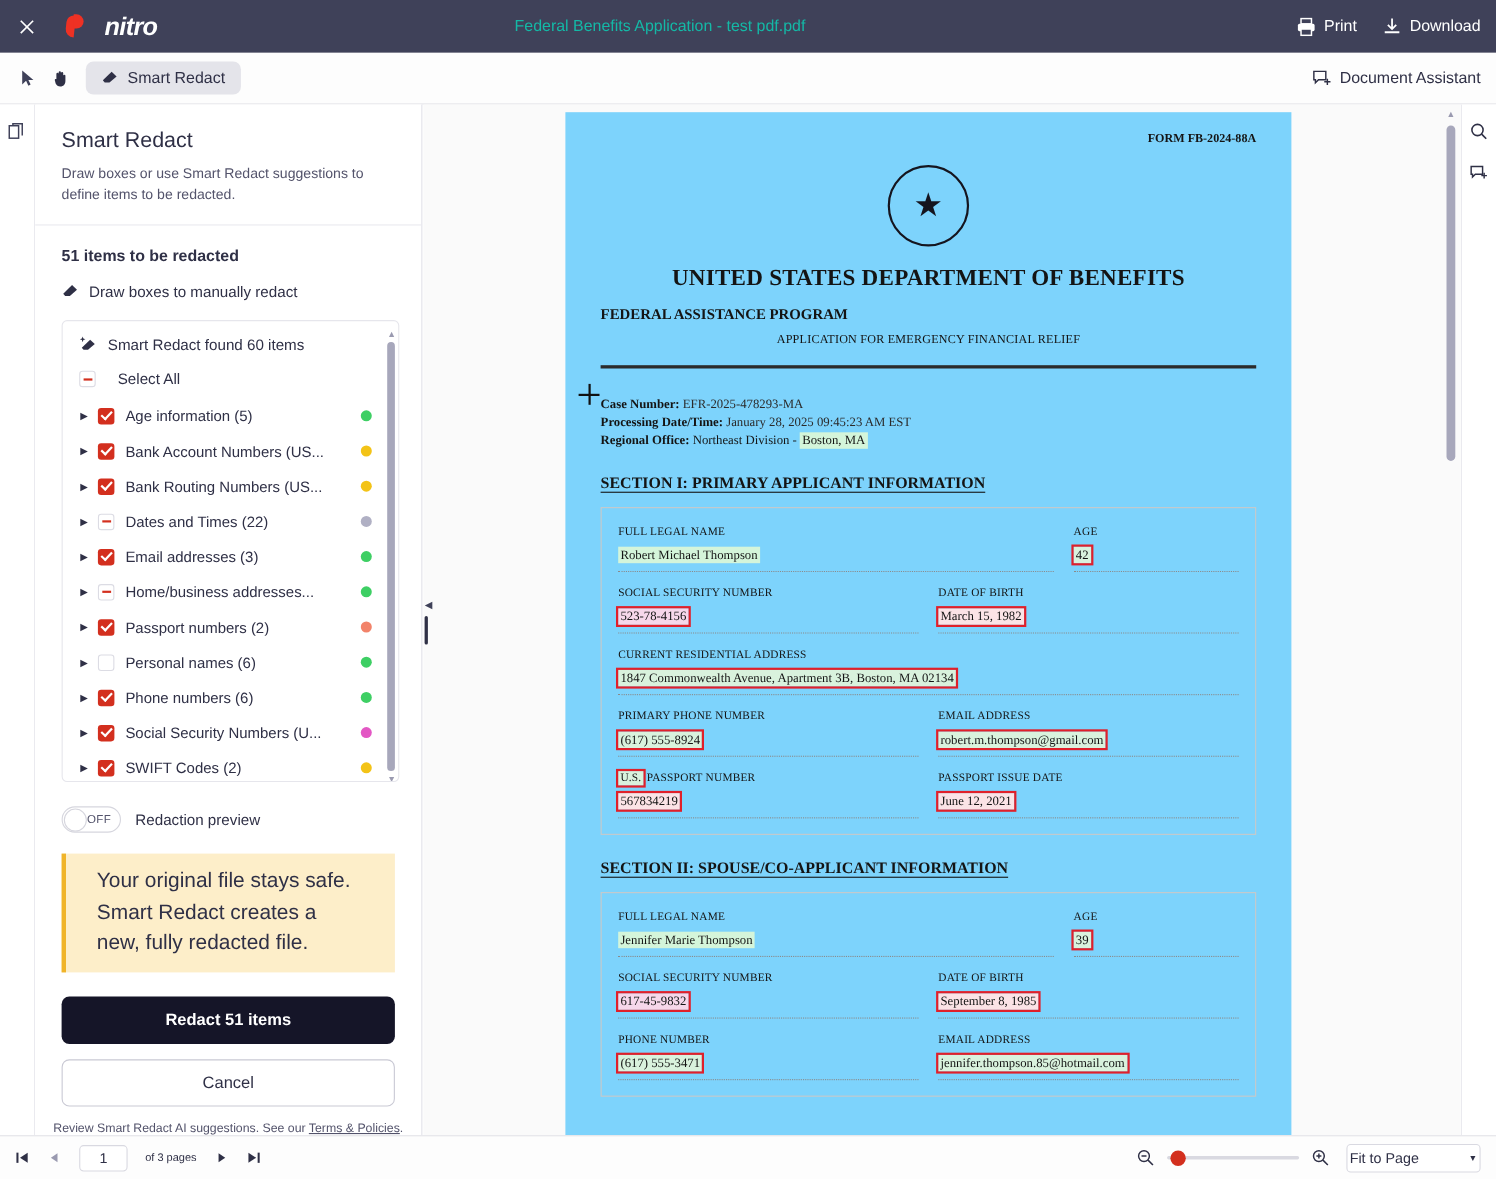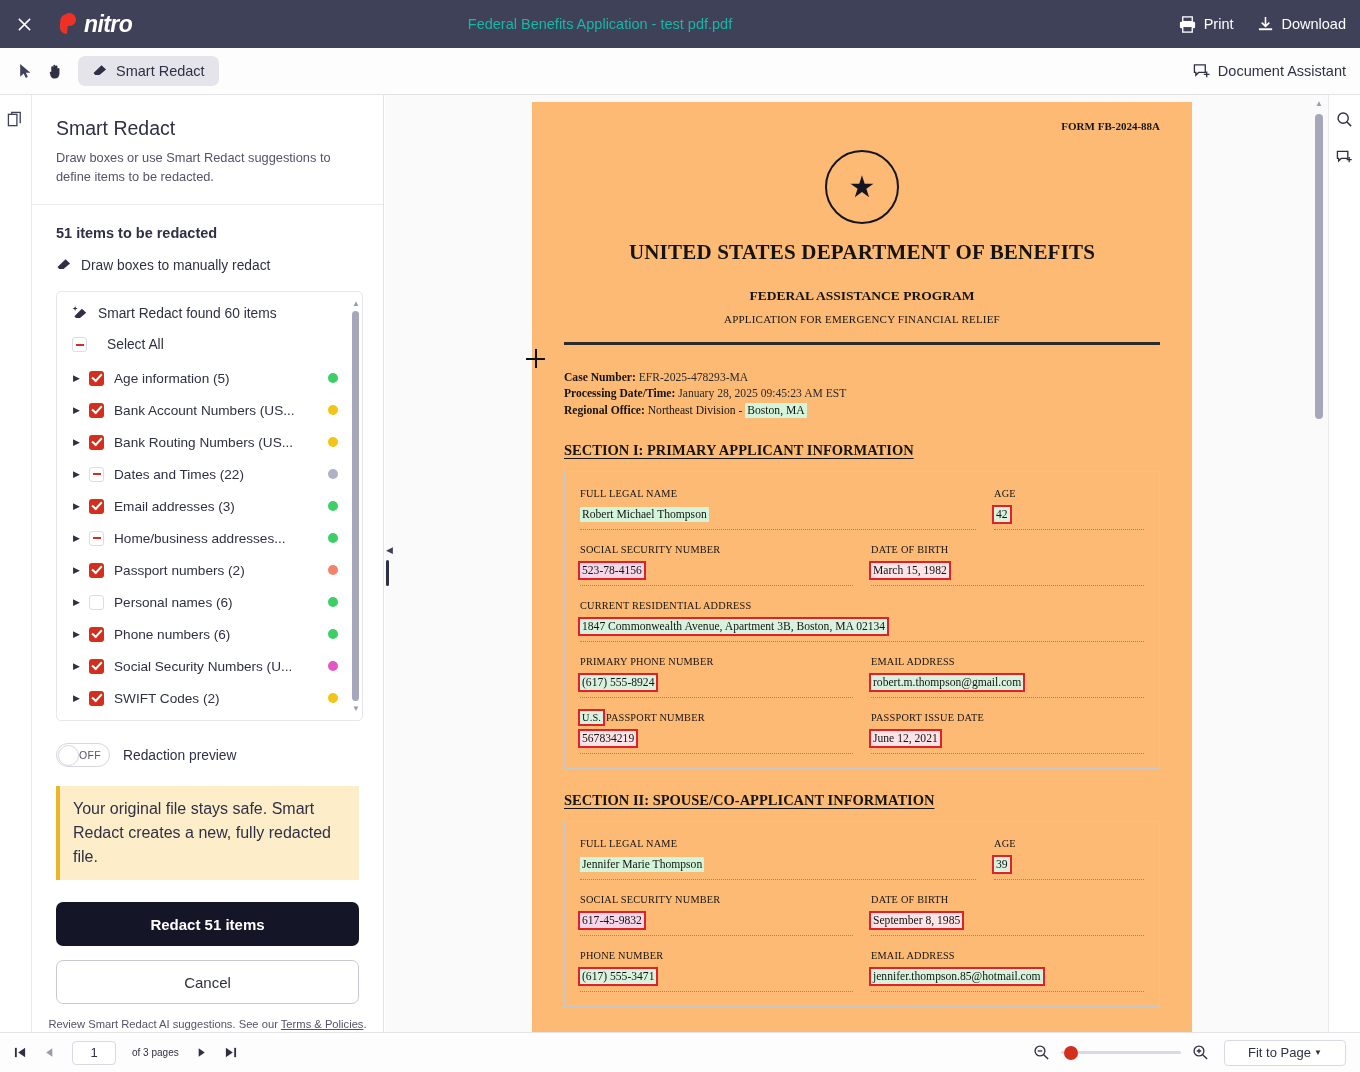--- a/index.html
+++ b/index.html
@@ -14,21 +14,21 @@
   
   .titlebar {
     position: absolute; top: 0; left: 0; width: 1360px; height: 48px;
     background: #3f4159; display: flex; align-items: center;
   }
   .tb-close {
     width: 48px; height: 48px; display: flex; align-items: center;
     justify-content: center; color: #fff; cursor: pointer;
   }
   .tb-close svg { width: 15px; height: 15px; }
-  .tb-logo { display: flex; align-items: center; gap: 5px; margin-left: 12px; }
+  .tb-logo { display: flex; align-items: center; gap: 16px; margin-left: 12px; }
   .tb-logo .mark { width: 19px; height: 22px; position: relative; }
   .tb-logo .mark .p1 {
     position: absolute; left: 0; top: 1px; width: 8px; height: 20px;
     background: #ee3124; border-radius: 6px 0 0 8px;
     transform: skewX(-6deg);
   }
   .tb-logo .mark .p2 {
     position: absolute; left: 7px; top: 0px; width: 9px; height: 13px;
     background: #ee3124; border-radius: 0 8px 8px 0;
   }
@@ -169,21 +169,21 @@
   }
   .toggle .knob {
     position: absolute; left: 1px; top: 1px; width: 21px; height: 21px;
     border-radius: 50%; background: #fff; border: 1px solid #d6d6de;
   }
   .toggle .txt { font-size: 10.5px; color: #53536b; padding-right: 8px; letter-spacing: .3px; }
   .sb-toggle-label { font-size: 13.8px; color: #2f3046; }
 
   .sb-note {
     margin: 19px 24px 0 24px; background: #fdeec9; border-left: 4px solid #f0b429;
-    padding: 11px 13px; font-size: 16px; color: #2f3046; line-height: 1.5;
+    padding: 11px 28px; font-size: 19px; color: #2f3046; line-height: 1.5;
   }
   .sb-primary {
     margin: 22px 24px 0 24px; height: 44px; background: #151528; color: #fff;
     border: none; border-radius: 7px; font-size: 15px; font-weight: bold;
     cursor: pointer; font-family: inherit;
   }
   .sb-secondary {
     margin: 14px 24px 0 24px; height: 44px; background: #fff; color: #2f3046;
     border: 1px solid #c9c9d4; border-radius: 7px; font-size: 15px;
     cursor: pointer; font-family: inherit;
@@ -203,33 +203,33 @@
     position: absolute; left: 386px; top: 560px; width: 3px; height: 26px;
     background: #2f3046; border-radius: 2px; z-index: 5;
   }
 
   
   .viewer {
     position: absolute; top: 95px; left: 385px; right: 32px; height: 937px;
     background: #fafafa; overflow: hidden;
   }
   .page {
-    position: absolute; left: 147px; top: 7px; width: 660px; height: 935px;
-    background: #fdba74; box-shadow: 0 0 0 1px #ececes;
+    position: absolute; left: 129px; top: 7px; width: 660px; height: 935px;
+    background: #7dd3fc; box-shadow: 0 0 0 1px #ececes;
   }
   .doc { padding: 18px 32px 0 32px; color: #141414;
     font-family: "Liberation Serif", serif; }
   .seal {
     width: 74px; height: 74px; border: 2px solid #15151f; border-radius: 50%;
     margin: 18px auto 0 auto; display: flex; align-items: center; justify-content: center;
   }
   .seal .star { font-size: 30px; line-height: 1; color: #15151f; }
   .doc-h1 { text-align: center; font-size: 21px; font-weight: bold; margin-top: 16px;
     letter-spacing: .2px; }
-  .doc-h2 { text-align: center; font-size: 13.5px; font-weight: bold; margin-top: 23px; }
+  .doc-h2 { font-size: 13.5px; font-weight: bold; margin-top: 13px; }
   .doc-h3 { text-align: center; font-size: 11px; margin-top: 9px; letter-spacing: .2px; }
   .doc-rule { height: 3px; background: #2b2b2b; margin-top: 17px; }
   .doc-warn { text-align: center; font-size: 9.6px; color: #6e6e6e; margin-top: 22px;
     font-weight: bold; letter-spacing: .1px; }
   .meta { margin-top: 25px; font-size: 11.6px; line-height: 1.42; }
   .meta b { font-weight: bold; }
   .meta .val { color: #2b2b2b; }
   .sec-title {
     font-size: 14.5px; font-weight: bold; margin-top: 23px;
     text-decoration: underline; text-underline-offset: 3px;
@@ -292,21 +292,21 @@
   .zoom-ico svg { width: 17px; height: 17px; }
   .slider { position: relative; width: 120px; height: 16px; display:flex; align-items:center; }
   .slider .track { width: 120px; height: 3px; background: #d9d9e1; border-radius: 2px; }
   .slider .knob {
     position: absolute; left: 3px; width: 14px; height: 14px; border-radius: 50%;
     background: #d32f1e; cursor: pointer;
   }
   .fitsel {
     width: 122px; height: 26px; border: 1px solid #d9d9e1; border-radius: 4px;
     background: #fff; display: flex; align-items: center; justify-content: space-between;
-    padding: 0 23px; font-size: 13px; color: #2f3046; cursor: pointer; margin-left: 4px;
+    padding: 0 2px; font-size: 13px; color: #2f3046; cursor: pointer; margin-left: 4px;
   }
   .fitsel .cv { font-size: 8px; }
 </style>
 </head>
 <body>
 
 <div class="app">
 
   <div class="titlebar">
     <div class="tb-close">

